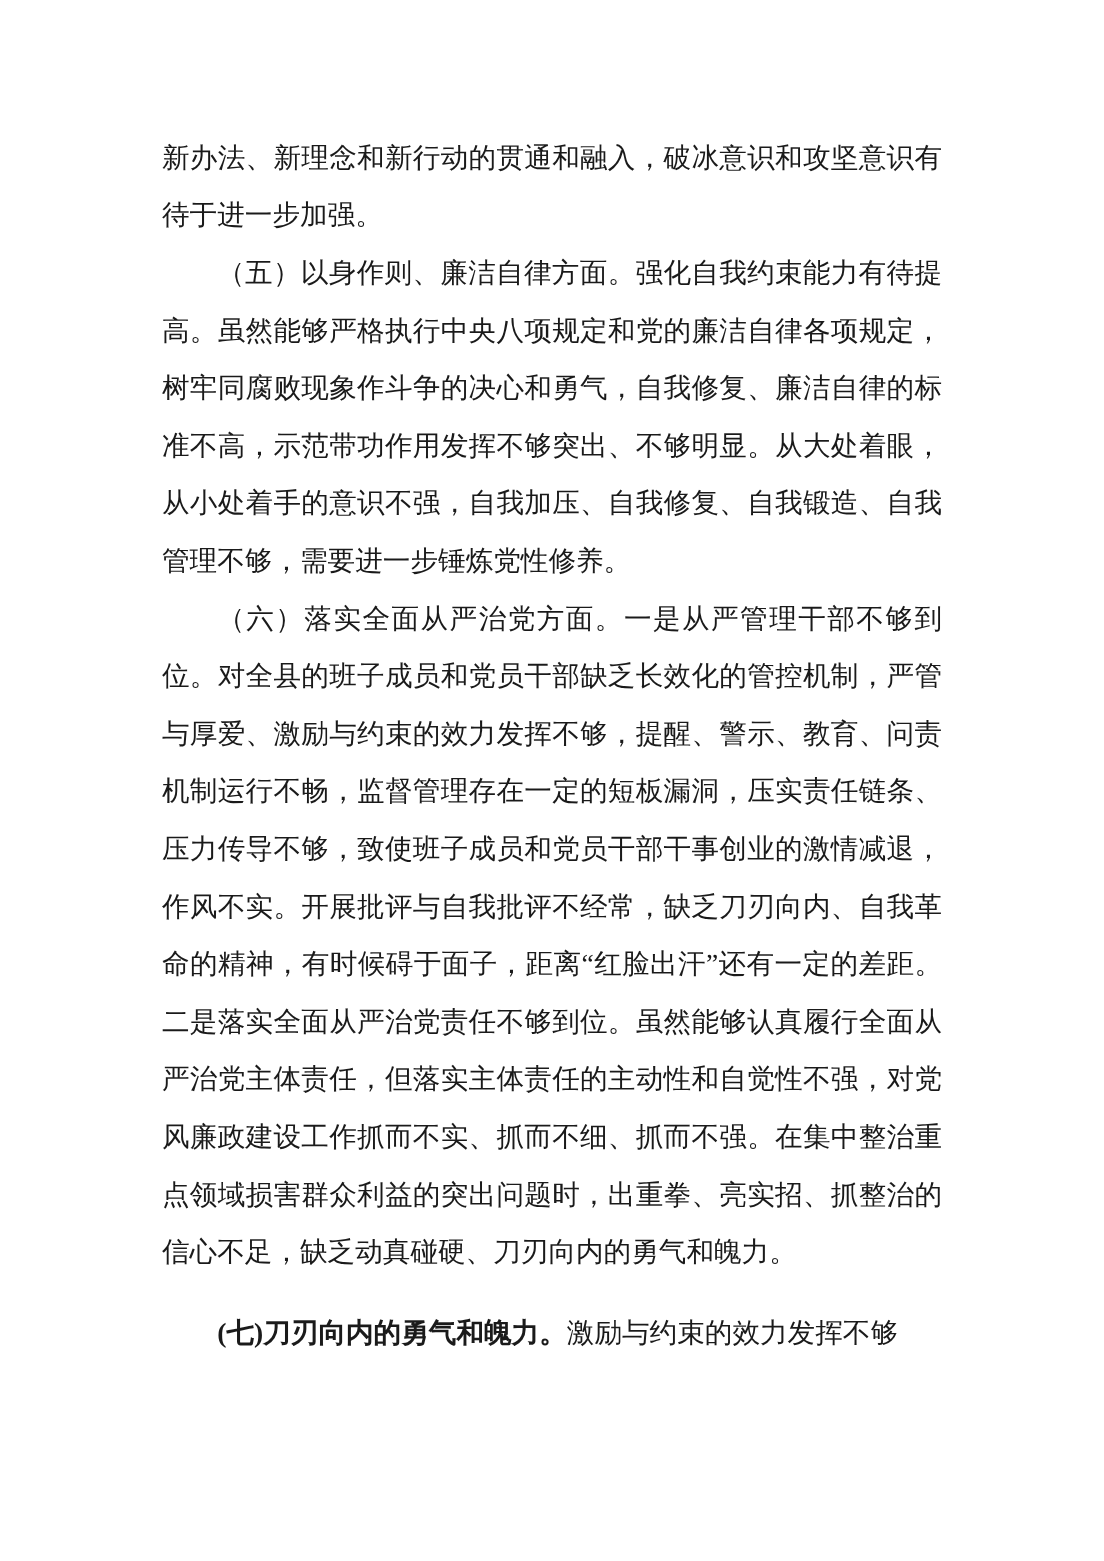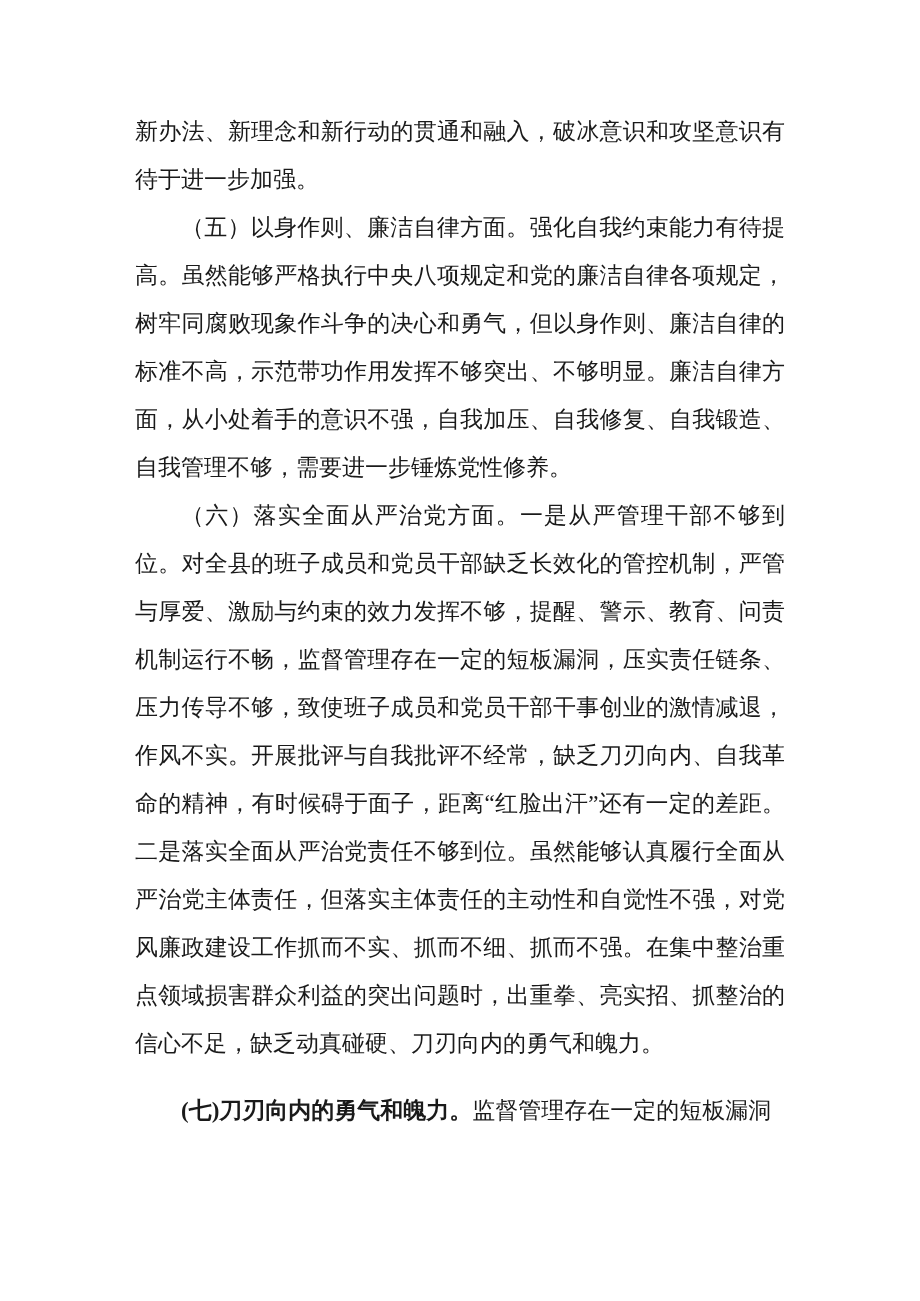--- a/index.html
+++ b/index.html
@@ -37,19 +37,19 @@
     font-weight: bold;
   }
 </style>
 </head>
 <body>
 
 <div class="page">
 
   <p class="para">新办法、新理念和新行动的贯通和融入，破冰意识和攻坚意识有待于进一步加强。</p>
 
-  <p class="para indent">（五）以身作则、廉洁自律方面。强化自我约束能力有待提高。虽然能够严格执行中央八项规定和党的廉洁自律各项规定，树牢同腐败现象作斗争的决心和勇气，但以身作则、廉洁自律的标准不高，示范带功作用发挥不够突出、不够明显。廉洁自律方面，从小处着手的意识不强，自我加压、自我修复、自我锻造、自我管理不够，需要进一步锤炼党性修养。</p>
+  <p class="para indent">（五）以身作则、廉洁自律方面。强化自我约束能力有待提高。虽然能够严格执行中央八项规定和党的廉洁自律各项规定，树牢同腐败现象作斗争的决心和勇气，自我修复、廉洁自律的标准不高，示范带功作用发挥不够突出、不够明显。从大处着眼，从小处着手的意识不强，自我加压、自我修复、自我锻造、自我管理不够，需要进一步锤炼党性修养。</p>
 
   <p class="para indent">（六）落实全面从严治党方面。一是从严管理干部不够到位。对全县的班子成员和党员干部缺乏长效化的管控机制，严管与厚爱、激励与约束的效力发挥不够，提醒、警示、教育、问责机制运行不畅，监督管理存在一定的短板漏洞，压实责任链条、压力传导不够，致使班子成员和党员干部干事创业的激情减退，作风不实。开展批评与自我批评不经常，缺乏刀刃向内、自我革命的精神，有时候碍于面子，距离“红脸出汗”还有一定的差距。二是落实全面从严治党责任不够到位。虽然能够认真履行全面从严治党主体责任，但落实主体责任的主动性和自觉性不强，对党风廉政建设工作抓而不实、抓而不细、抓而不强。在集中整治重点领域损害群众利益的突出问题时，出重拳、亮实招、抓整治的信心不足，缺乏动真碰硬、刀刃向内的勇气和魄力。</p>
 
-  <p class="para indent space-before"><span class="lead-bold">(七)刀刃向内的勇气和魄力。</span><span>监督管理存在一定的短板漏洞</span></p>
+  <p class="para indent space-before"><span class="lead-bold">(七)刀刃向内的勇气和魄力。</span><span>激励与约束的效力发挥不够</span></p>
 
 </div>
 
 </body></html>

